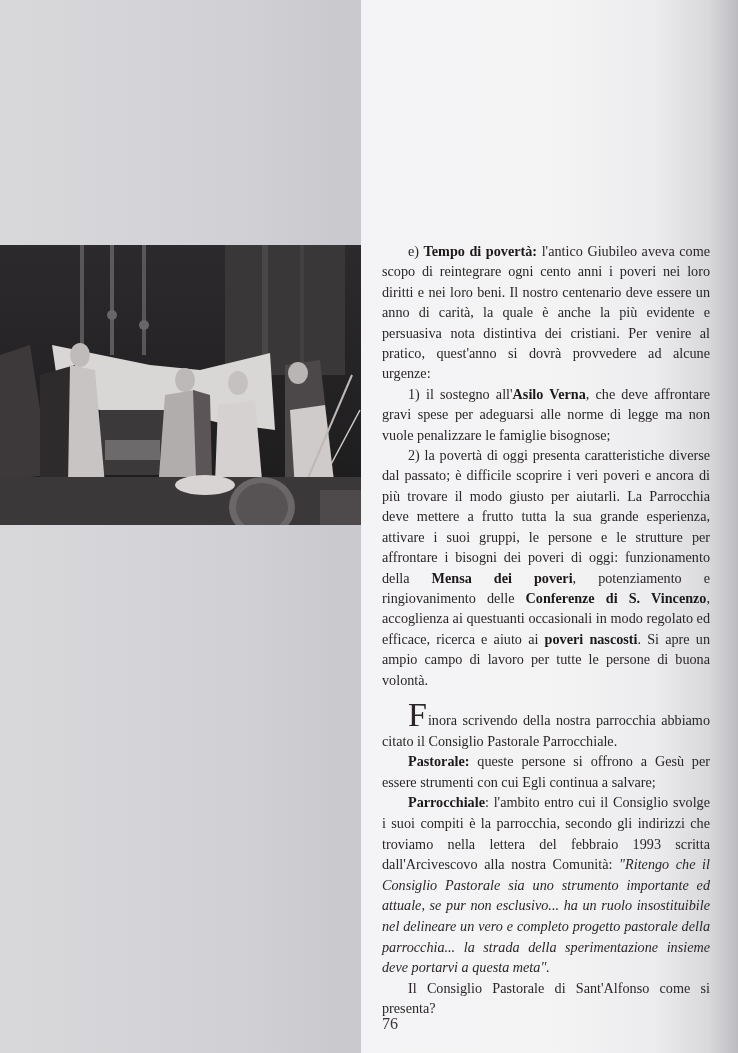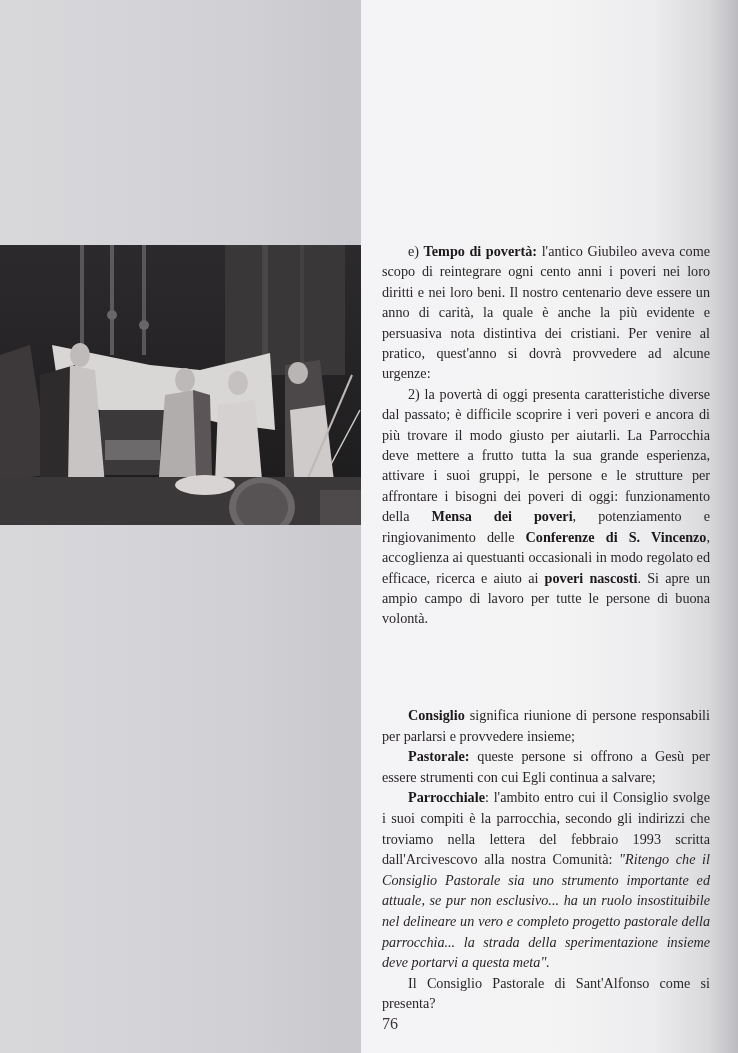--- a/index.html
+++ b/index.html
@@ -102,26 +102,27 @@
     <rect x="320" y="245" width="41" height="35" fill="#4e4a4c"></rect>
   </svg>
 </div>
 
 <div class="text-col">
   <p>
     <span>e)</span>
     <b>Tempo di povertà:</b>
     <span>l'antico Giubileo aveva come scopo di reintegrare ogni cento anni i poveri nei loro diritti e nei loro beni. Il nostro centenario deve essere un anno di carità, la quale è anche la più evidente e persuasiva nota distintiva dei cristiani. Per venire al pratico, quest'anno si dovrà provvedere ad alcune urgenze:</span>
   </p>
+  <p><span>1) il sostegno all'</span><b>Asilo Verna</b><span>,  che deve affrontare gravi spese per adeguarsi alle norme di legge ma non vuole penalizzare le famiglie bisognose;</span></p>
   <p><span>2) la povertà di oggi presenta caratteristiche diverse dal passato; è difficile scoprire i veri poveri e ancora di più trovare il modo giusto per aiutarli. La Parrocchia deve mettere a frutto tutta la sua grande esperienza, attivare i suoi gruppi, le persone e le strutture per affrontare i bisogni dei poveri di oggi: funzionamento della </span><b>Mensa dei poveri</b><span>, potenziamento e ringiovanimento delle </span><b>Conferenze di S. Vincenzo</b><span>, accoglienza ai questuanti occasionali in modo regolato ed efficace, ricerca e aiuto ai </span><b>poveri nascosti</b><span>. Si apre un ampio campo di lavoro per tutte le persone di buona volontà.</span></p>
 </div>
 
 <h2 class="heading">
 </h2>
 
 <div class="body2">
-  <p><b>Consiglio</b><span> significa riunione di persone responsabili per parlarsi e provvedere insieme;</span></p>
+  <p class="first"><span class="dropcap">F</span><span>inora scrivendo della nostra parrocchia abbiamo citato il Consiglio Pastorale Parrocchiale.</span></p>
   <p><b>Pastorale:</b><span> queste persone si offrono a Gesù per essere strumenti con cui Egli continua a salvare;</span></p>
   <p><b>Parrocchiale</b><span>: l'ambito entro cui il Consiglio svolge i suoi compiti è la parrocchia, secondo gli indirizzi che troviamo nella lettera del febbraio 1993 scritta dall'Arcivescovo alla nostra Comunità: </span><i>"Ritengo che il Consiglio Pastorale sia uno strumento importante ed attuale, se pur non esclusivo... ha un ruolo insostituibile nel delineare un vero e completo progetto pastorale della parrocchia... la strada della sperimentazione insieme deve portarvi a questa meta".</i></p>
   <p><span>Il Consiglio Pastorale di Sant'Alfonso come si presenta?</span></p>
 </div>
 
 <div class="page-num">76</div>
 
 </body></html>

